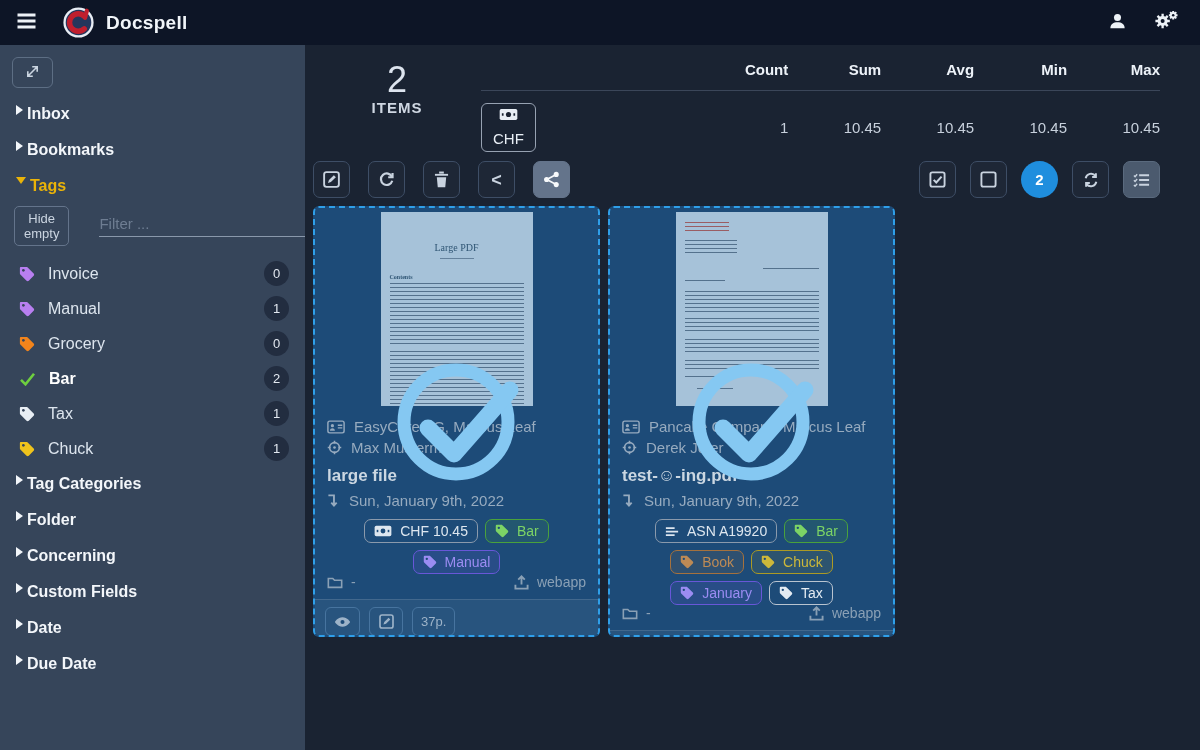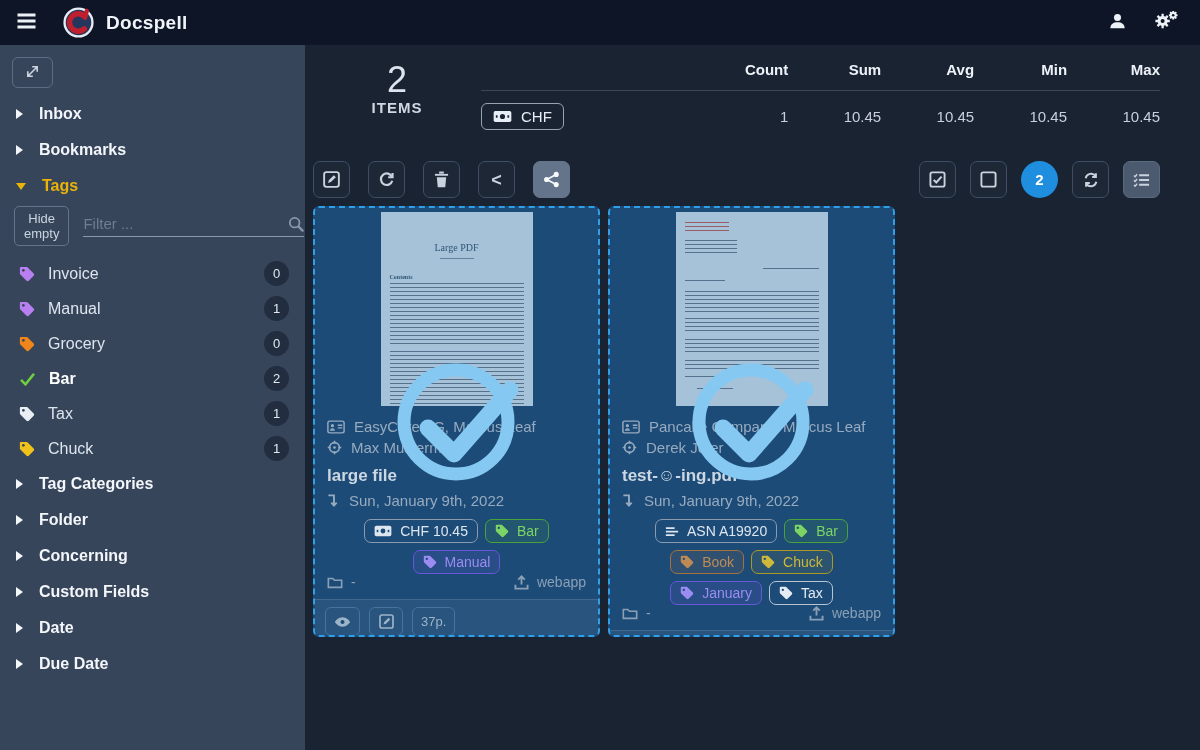--- a/index.html
+++ b/index.html
@@ -18,28 +18,28 @@
 
   
   .layout { display:flex; height:705px; }
 
   
   .sidebar { width:305px; background:#36455a; padding:8px 0 0; color:#f1f5f9;
              overflow:hidden; flex:none; }
   .expand-btn { margin:4px 0 8px 12px; width:41px; height:31px;
                 border:1px solid #5d6e84; border-radius:6px; background:transparent;
                 color:#cbd5e1; display:flex; align-items:center; justify-content:center; }
-  .side-item { display:flex; align-items:center; gap:16px; padding:9px 16px;
+  .side-item { display:flex; align-items:flex-start; gap:4px; padding:9px 16px;
                font-weight:bold; font-size:16px; color:#f3f6fa; cursor:pointer; }
   .caret-r { width:0; height:0; border-top:5px solid transparent;
              border-bottom:5px solid transparent; border-left:7px solid currentColor; }
   .caret-d { width:0; height:0; border-left:5px solid transparent;
              border-right:5px solid transparent; border-top:7px solid currentColor; }
   .side-item.tags-header { color:#eab308; }
-  .tags-controls { display:flex; align-items:center; gap:14px; padding:2px 16px 10px 14px; }
+  .tags-controls { display:flex; align-items:center; gap:30px; padding:2px 16px 10px 14px; }
   .hide-empty { border:1px solid #64748b; border-radius:5px; background:transparent;
                 color:#cbd5e1; font-size:13px; padding:4px 9px; }
   .filter-wrap { flex:1; display:flex; align-items:center; gap:6px;
                  border-bottom:1px solid #8a98ab; padding-bottom:4px; color:#8a98ab; }
   .filter-wrap input { flex:1; min-width:0; background:transparent; border:none; outline:none;
                        color:#a3a3a3; font-size:15px; }
   .filter-wrap input::placeholder { color:#6e7d92; }
   .tag-row { display:flex; align-items:center; gap:13px; padding:5px 16px 5px 19px;
              font-size:16px; color:#dde5ee; cursor:pointer; }
   .tag-row .count { margin-left:auto; width:25px; height:25px; border-radius:50%;
@@ -55,21 +55,21 @@
   .stats { display:flex; height:88px; }
   .items-stat { width:168px; text-align:center; padding-top:4px; }
   .big-count { font-size:36px; color:#dde4ee; line-height:38px; }
   .unit { font-size:15px; font-weight:bold; color:#cfd7e2; letter-spacing:1px; }
   table.stats-table { flex:1; border-collapse:collapse; font-size:15px; height:64px; }
   .stats-table th { text-align:right; color:#edf2f8; padding:4px 0 12px;
                     border-bottom:1px solid #3b4659; }
   .stats-table th.first, .stats-table td.first { text-align:left; width:200px; }
   .stats-table td { text-align:right; color:#c7d0dc; padding-top:12px; }
   .chf-badge { display:inline-flex; align-items:center; gap:9px; border:1px solid #97a2b2;
-               border-radius:6px; padding:4px 11px; color:#e8eef5; font-size:15px; }
+               border-radius:6px; padding:4px 11px; color:#e8eef5; font-size:15px;flex-direction:column; }
 
   .toolbar { display:flex; justify-content:space-between; margin-top:16px; }
   .tb-group { display:flex; gap:18px; }
   .tb-group.right { gap:14px; }
   .tb-btn { width:37px; height:37px; border:1px solid #3e4e66; border-radius:7px;
             background:rgba(255,255,255,0.02); color:#c9d3df; display:flex;
             align-items:center; justify-content:center; font-size:17px; cursor:pointer; }
   .tb-btn.active { background:#64748b; border-color:#64748b; color:#f8fafc; }
   .tb-btn.active2 { background:#4b5a6e; border-color:#5a6a7e; }
   .lt-glyph { font-weight:bold; font-size:18px; line-height:1; }

